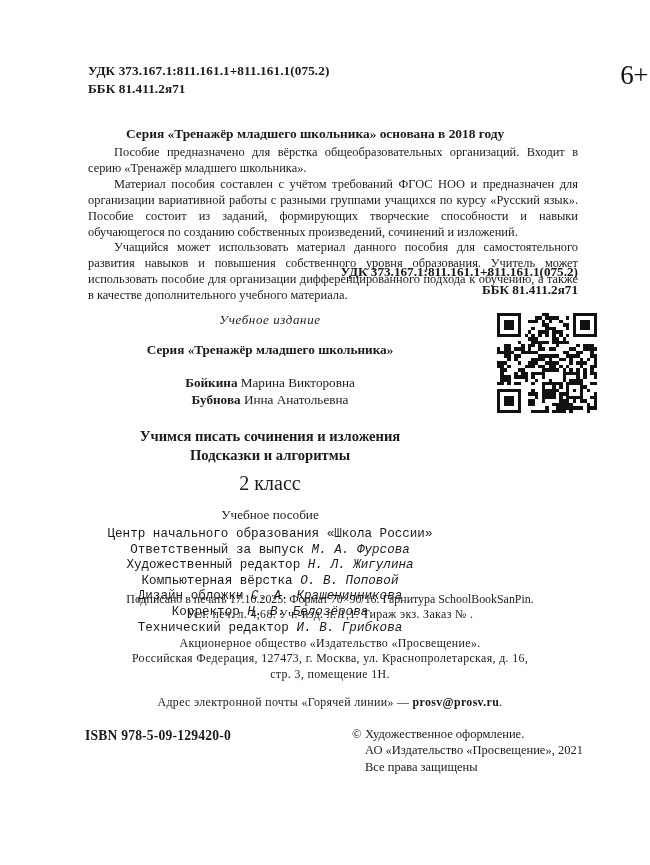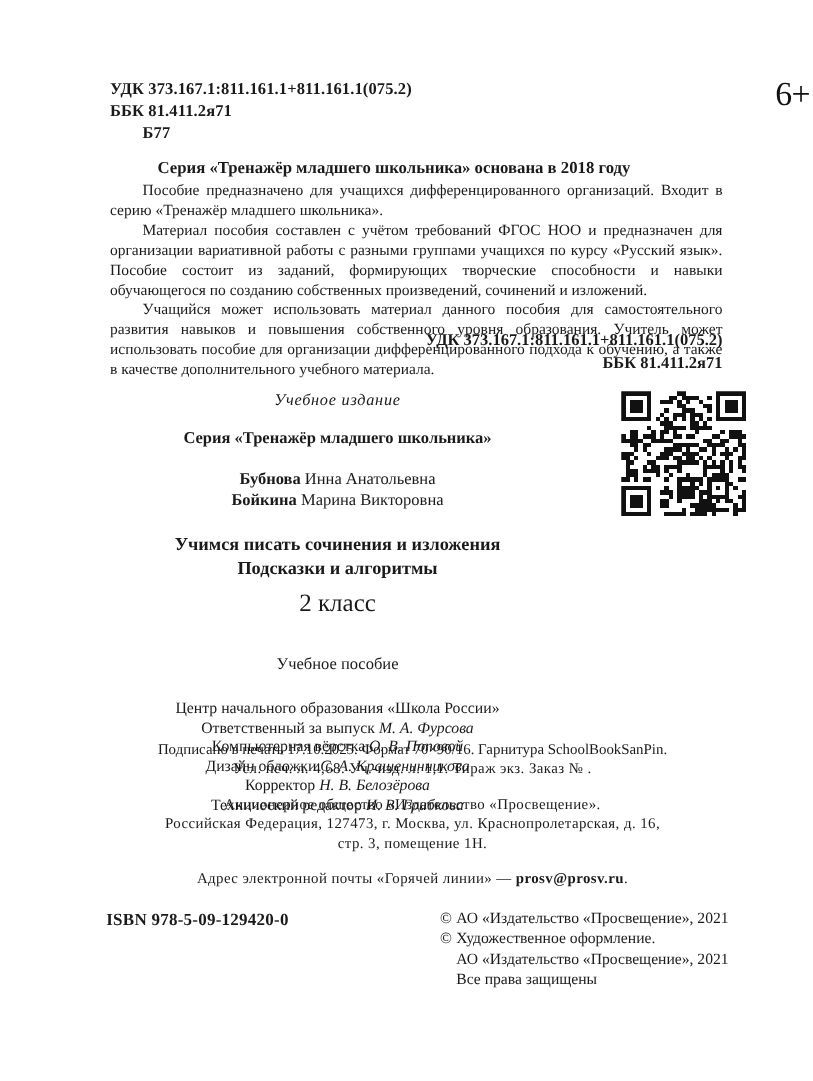--- a/index.html
+++ b/index.html
@@ -121,28 +121,29 @@
     margin-top: 19px;
     font-size: 14.6px;
     font-weight: bold;
     line-height: 18.5px;
   }
   .grade {
     margin-top: 8px;
     font-size: 20px;
   }
   .book-kind {
-    margin-top: 28px;
+    margin-top: 12px;
     font-size: 13.2px;
   }
 
   .credits {
-    margin-top: 20px;
+    margin-top: 4px;
     font-size: 12.6px;
     line-height: 15.6px;
+    font-family: Liberation Mono, monospace;
   }
   .credits div { white-space: nowrap; }
   .credits i { font-style: italic; }
 
   
   .qr-wrap {
     position: absolute;
     left: 497px;
     top: 313px;
     width: 100px;
@@ -195,62 +196,62 @@
   }
 </style>
 </head>
 <body>
 
 <div class="page">
 
   <div class="udk-top">
     <span>УДК 373.167.1:811.161.1+811.161.1(075.2)</span><br>
     <span>ББК 81.411.2я71</span>
-    <span class="bbk-indent">Б77</span>
   </div>
 
   <div class="age-rating">6+</div>
 
   <div class="series-line">Серия «Тренажёр младшего школьника» основана в 2018 году</div>
 
   <div class="annotation">
-    <p class="lastline-left">Пособие предназначено для учащихся дифференцированного организаций. Входит в серию «Тренажёр младшего школьника».</p>
+    <p class="lastline-left">Пособие предназначено для вёрстка общеобразовательных организаций. Входит в серию «Тренажёр младшего школьника».</p>
     <p class="lastline-left">Материал пособия составлен с учётом требований ФГОС НОО и предназначен для организации вариативной работы с разными группами учащихся по курсу «Русский язык». Пособие состоит из заданий, формирующих творческие способности и навыки обучающегося по созданию собственных произведений, сочинений и изложений.</p>
     <p class="lastline-left">Учащийся может использовать материал данного пособия для самостоятельного развития навыков и повышения собственного уровня образования. Учитель может использовать пособие для организации дифференцированного подхода к обучению, а также в качестве дополнительного учебного материала.</p>
   </div>
 
   <div class="udk-bottom">
     <span>УДК 373.167.1:811.161.1+811.161.1(075.2)</span>
     <span>ББК 81.411.2я71</span>
   </div>
 
   <div class="imprint">
     <div class="izdanie">Учебное издание</div>
     <div class="series-sub">Серия «Тренажёр младшего школьника»</div>
 
     <div class="authors">
       <div>
-        <span class="surname">Бубнова</span><span> Инна Анатольевна</span>
+        <span class="surname">Бойкина</span><span> Марина Викторовна</span>
       </div>
       <div>
-        <span class="surname">Бойкина</span><span> Марина Викторовна</span>
+        <span class="surname">Бубнова</span><span> Инна Анатольевна</span>
       </div>
     </div>
 
     <div class="book-title">
       <div>Учимся писать сочинения и изложения</div>
       <div>Подсказки и алгоритмы</div>
     </div>
 
     <div class="grade">2 класс</div>
     <div class="book-kind">Учебное пособие</div>
 
     <div class="credits">
       <div><span>Центр начального образования «Школа России»</span><i></i></div>
       <div><span>Ответственный за выпуск </span><i>М. А. Фурсова</i></div>
+      <div><span>Художественный редактор </span><i>Н. Л. Жигулина</i></div>
       <div><span>Компьютерная вёрстка </span><i>О. В. Поповой</i></div>
       <div><span>Дизайн обложки </span><i>С. А. Крашенинникова</i></div>
       <div><span>Корректор </span><i>Н. В. Белозёрова</i></div>
       <div><span>Технический редактор </span><i>И. В. Грибкова</i></div>
     </div>
   </div>
 
   <div class="qr-wrap">
     <svg id="qr-svg" width="100" height="100" viewBox="0 0 29 29" shape-rendering="crispEdges" aria-hidden="true">
         <path d="M0 0h1v1h-1zM1 0h1v1h-1zM2 0h1v1h-1zM3 0h1v1h-1zM4 0h1v1h-1zM5 0h1v1h-1zM6 0h1v1h-1zM13 0h1v1h-1zM14 0h1v1h-1zM22 0h1v1h-1zM23 0h1v1h-1zM24 0h1v1h-1zM25 0h1v1h-1zM26 0h1v1h-1zM27 0h1v1h-1zM28 0h1v1h-1zM0 1h1v1h-1zM6 1h1v1h-1zM11 1h1v1h-1zM12 1h1v1h-1zM14 1h1v1h-1zM15 1h1v1h-1zM16 1h1v1h-1zM17 1h1v1h-1zM20 1h1v1h-1zM22 1h1v1h-1zM28 1h1v1h-1zM0 2h1v1h-1zM2 2h1v1h-1zM3 2h1v1h-1zM4 2h1v1h-1zM6 2h1v1h-1zM9 2h1v1h-1zM10 2h1v1h-1zM11 2h1v1h-1zM13 2h1v1h-1zM15 2h1v1h-1zM18 2h1v1h-1zM22 2h1v1h-1zM24 2h1v1h-1zM25 2h1v1h-1zM26 2h1v1h-1zM28 2h1v1h-1zM0 3h1v1h-1zM2 3h1v1h-1zM3 3h1v1h-1zM4 3h1v1h-1zM6 3h1v1h-1zM13 3h1v1h-1zM14 3h1v1h-1zM19 3h1v1h-1zM20 3h1v1h-1zM22 3h1v1h-1zM24 3h1v1h-1zM25 3h1v1h-1zM26 3h1v1h-1zM28 3h1v1h-1zM0 4h1v1h-1zM2 4h1v1h-1zM3 4h1v1h-1zM4 4h1v1h-1zM6 4h1v1h-1zM10 4h1v1h-1zM14 4h1v1h-1zM15 4h1v1h-1zM16 4h1v1h-1zM20 4h1v1h-1zM22 4h1v1h-1zM24 4h1v1h-1zM25 4h1v1h-1zM26 4h1v1h-1zM28 4h1v1h-1zM0 5h1v1h-1zM6 5h1v1h-1zM9 5h1v1h-1zM12 5h1v1h-1zM13 5h1v1h-1zM14 5h1v1h-1zM16 5h1v1h-1zM17 5h1v1h-1zM18 5h1v1h-1zM22 5h1v1h-1zM28 5h1v1h-1zM0 6h1v1h-1zM1 6h1v1h-1zM2 6h1v1h-1zM3 6h1v1h-1zM4 6h1v1h-1zM5 6h1v1h-1zM6 6h1v1h-1zM8 6h1v1h-1zM10 6h1v1h-1zM12 6h1v1h-1zM14 6h1v1h-1zM16 6h1v1h-1zM18 6h1v1h-1zM20 6h1v1h-1zM22 6h1v1h-1zM23 6h1v1h-1zM24 6h1v1h-1zM25 6h1v1h-1zM26 6h1v1h-1zM27 6h1v1h-1zM28 6h1v1h-1zM9 7h1v1h-1zM10 7h1v1h-1zM11 7h1v1h-1zM16 7h1v1h-1zM17 7h1v1h-1zM19 7h1v1h-1zM6 8h1v1h-1zM10 8h1v1h-1zM11 8h1v1h-1zM12 8h1v1h-1zM13 8h1v1h-1zM14 8h1v1h-1zM16 8h1v1h-1zM17 8h1v1h-1zM18 8h1v1h-1zM19 8h1v1h-1zM20 8h1v1h-1zM2 9h1v1h-1zM3 9h1v1h-1zM7 9h1v1h-1zM9 9h1v1h-1zM10 9h1v1h-1zM12 9h1v1h-1zM17 9h1v1h-1zM23 9h1v1h-1zM25 9h1v1h-1zM26 9h1v1h-1zM27 9h1v1h-1zM0 10h1v1h-1zM2 10h1v1h-1zM3 10h1v1h-1zM5 10h1v1h-1zM6 10h1v1h-1zM7 10h1v1h-1zM9 10h1v1h-1zM12 10h1v1h-1zM13 10h1v1h-1zM15 10h1v1h-1zM16 10h1v1h-1zM21 10h1v1h-1zM22 10h1v1h-1zM25 10h1v1h-1zM26 10h1v1h-1zM27 10h1v1h-1zM28 10h1v1h-1zM0 11h1v1h-1zM1 11h1v1h-1zM2 11h1v1h-1zM3 11h1v1h-1zM4 11h1v1h-1zM7 11h1v1h-1zM8 11h1v1h-1zM9 11h1v1h-1zM10 11h1v1h-1zM11 11h1v1h-1zM19 11h1v1h-1zM20 11h1v1h-1zM23 11h1v1h-1zM24 11h1v1h-1zM27 11h1v1h-1zM2 12h1v1h-1zM3 12h1v1h-1zM5 12h1v1h-1zM6 12h1v1h-1zM12 12h1v1h-1zM13 12h1v1h-1zM14 12h1v1h-1zM15 12h1v1h-1zM16 12h1v1h-1zM17 12h1v1h-1zM20 12h1v1h-1zM21 12h1v1h-1zM22 12h1v1h-1zM23 12h1v1h-1zM27 12h1v1h-1zM28 12h1v1h-1zM3 13h1v1h-1zM5 13h1v1h-1zM10 13h1v1h-1zM11 13h1v1h-1zM12 13h1v1h-1zM13 13h1v1h-1zM15 13h1v1h-1zM18 13h1v1h-1zM19 13h1v1h-1zM21 13h1v1h-1zM24 13h1v1h-1zM26 13h1v1h-1zM28 13h1v1h-1zM0 14h1v1h-1zM1 14h1v1h-1zM2 14h1v1h-1zM6 14h1v1h-1zM9 14h1v1h-1zM10 14h1v1h-1zM11 14h1v1h-1zM14 14h1v1h-1zM15 14h1v1h-1zM16 14h1v1h-1zM17 14h1v1h-1zM21 14h1v1h-1zM23 14h1v1h-1zM24 14h1v1h-1zM25 14h1v1h-1zM28 14h1v1h-1zM0 15h1v1h-1zM1 15h1v1h-1zM3 15h1v1h-1zM8 15h1v1h-1zM9 15h1v1h-1zM10 15h1v1h-1zM12 15h1v1h-1zM13 15h1v1h-1zM15 15h1v1h-1zM16 15h1v1h-1zM18 15h1v1h-1zM20 15h1v1h-1zM24 15h1v1h-1zM27 15h1v1h-1zM28 15h1v1h-1zM1 16h1v1h-1zM2 16h1v1h-1zM6 16h1v1h-1zM7 16h1v1h-1zM13 16h1v1h-1zM14 16h1v1h-1zM15 16h1v1h-1zM16 16h1v1h-1zM17 16h1v1h-1zM19 16h1v1h-1zM21 16h1v1h-1zM23 16h1v1h-1zM25 16h1v1h-1zM27 16h1v1h-1zM1 17h1v1h-1zM5 17h1v1h-1zM7 17h1v1h-1zM8 17h1v1h-1zM10 17h1v1h-1zM11 17h1v1h-1zM12 17h1v1h-1zM13 17h1v1h-1zM19 17h1v1h-1zM20 17h1v1h-1zM21 17h1v1h-1zM22 17h1v1h-1zM23 17h1v1h-1zM25 17h1v1h-1zM27 17h1v1h-1zM28 17h1v1h-1zM1 18h1v1h-1zM2 18h1v1h-1zM3 18h1v1h-1zM5 18h1v1h-1zM6 18h1v1h-1zM7 18h1v1h-1zM8 18h1v1h-1zM10 18h1v1h-1zM13 18h1v1h-1zM19 18h1v1h-1zM23 18h1v1h-1zM25 18h1v1h-1zM28 18h1v1h-1zM1 19h1v1h-1zM2 19h1v1h-1zM3 19h1v1h-1zM8 19h1v1h-1zM11 19h1v1h-1zM15 19h1v1h-1zM19 19h1v1h-1zM21 19h1v1h-1zM22 19h1v1h-1zM23 19h1v1h-1zM24 19h1v1h-1zM0 20h1v1h-1zM1 20h1v1h-1zM3 20h1v1h-1zM5 20h1v1h-1zM6 20h1v1h-1zM10 20h1v1h-1zM13 20h1v1h-1zM14 20h1v1h-1zM15 20h1v1h-1zM16 20h1v1h-1zM17 20h1v1h-1zM18 20h1v1h-1zM20 20h1v1h-1zM21 20h1v1h-1zM22 20h1v1h-1zM23 20h1v1h-1zM24 20h1v1h-1zM27 20h1v1h-1zM28 20h1v1h-1zM13 21h1v1h-1zM16 21h1v1h-1zM18 21h1v1h-1zM20 21h1v1h-1zM24 21h1v1h-1zM25 21h1v1h-1zM0 22h1v1h-1zM1 22h1v1h-1zM2 22h1v1h-1zM3 22h1v1h-1zM4 22h1v1h-1zM5 22h1v1h-1zM6 22h1v1h-1zM10 22h1v1h-1zM13 22h1v1h-1zM14 22h1v1h-1zM15 22h1v1h-1zM16 22h1v1h-1zM17 22h1v1h-1zM20 22h1v1h-1zM22 22h1v1h-1zM24 22h1v1h-1zM26 22h1v1h-1zM0 23h1v1h-1zM6 23h1v1h-1zM9 23h1v1h-1zM10 23h1v1h-1zM11 23h1v1h-1zM13 23h1v1h-1zM14 23h1v1h-1zM15 23h1v1h-1zM16 23h1v1h-1zM18 23h1v1h-1zM19 23h1v1h-1zM20 23h1v1h-1zM24 23h1v1h-1zM28 23h1v1h-1zM0 24h1v1h-1zM2 24h1v1h-1zM3 24h1v1h-1zM4 24h1v1h-1zM6 24h1v1h-1zM11 24h1v1h-1zM13 24h1v1h-1zM14 24h1v1h-1zM15 24h1v1h-1zM16 24h1v1h-1zM18 24h1v1h-1zM20 24h1v1h-1zM21 24h1v1h-1zM22 24h1v1h-1zM23 24h1v1h-1zM24 24h1v1h-1zM27 24h1v1h-1zM28 24h1v1h-1zM0 25h1v1h-1zM2 25h1v1h-1zM3 25h1v1h-1zM4 25h1v1h-1zM6 25h1v1h-1zM9 25h1v1h-1zM10 25h1v1h-1zM13 25h1v1h-1zM18 25h1v1h-1zM19 25h1v1h-1zM20 25h1v1h-1zM22 25h1v1h-1zM24 25h1v1h-1zM25 25h1v1h-1zM28 25h1v1h-1zM0 26h1v1h-1zM2 26h1v1h-1zM3 26h1v1h-1zM4 26h1v1h-1zM6 26h1v1h-1zM9 26h1v1h-1zM10 26h1v1h-1zM16 26h1v1h-1zM17 26h1v1h-1zM18 26h1v1h-1zM19 26h1v1h-1zM20 26h1v1h-1zM21 26h1v1h-1zM26 26h1v1h-1zM28 26h1v1h-1zM0 27h1v1h-1zM6 27h1v1h-1zM14 27h1v1h-1zM17 27h1v1h-1zM18 27h1v1h-1zM19 27h1v1h-1zM20 27h1v1h-1zM21 27h1v1h-1zM22 27h1v1h-1zM23 27h1v1h-1zM24 27h1v1h-1zM26 27h1v1h-1zM27 27h1v1h-1zM28 27h1v1h-1zM0 28h1v1h-1zM1 28h1v1h-1zM2 28h1v1h-1zM3 28h1v1h-1zM4 28h1v1h-1zM5 28h1v1h-1zM6 28h1v1h-1zM10 28h1v1h-1zM11 28h1v1h-1zM12 28h1v1h-1zM13 28h1v1h-1zM14 28h1v1h-1zM16 28h1v1h-1zM17 28h1v1h-1zM18 28h1v1h-1zM19 28h1v1h-1zM21 28h1v1h-1zM26 28h1v1h-1z" fill="#111111"></path>
@@ -268,19 +269,18 @@
       <div class="spaced">стр. 3, помещение 1Н.</div>
     </div>
     <div class="grp">
       <div class="spaced"><span>Адрес электронной почты «Горячей линии»  —  </span><span class="email">prosv@prosv.ru</span><span>.</span></div>
     </div>
   </div>
 
   <div class="isbn">ISBN 978-5-09-129420-0</div>
 
   <div class="copyright">
-    <span class="c-row"><span class="c-sym">©</span><span>АО «Издательство «Просвещение», 2021</span></span>
     <span class="c-row"><span class="c-sym">©</span><span>Художественное оформление.</span></span>
     <span class="c-row"><span class="c-indent"></span><span>АО «Издательство «Просвещение», 2021</span></span>
     <span class="c-row"><span class="c-indent"></span><span>Все права защищены</span></span>
   </div>
 
 </div>
 
 </body></html>

